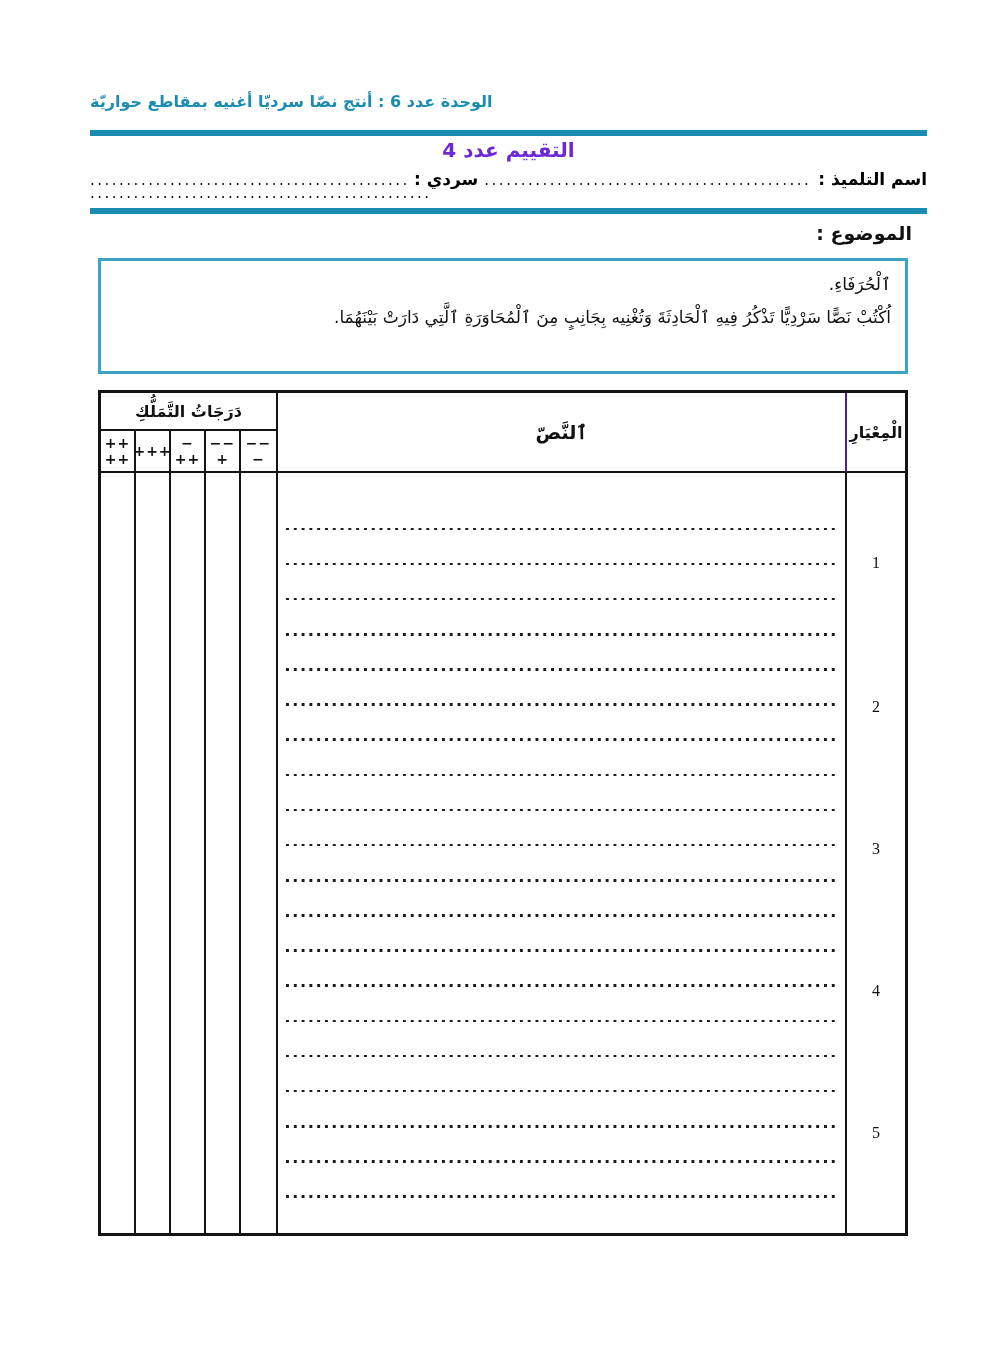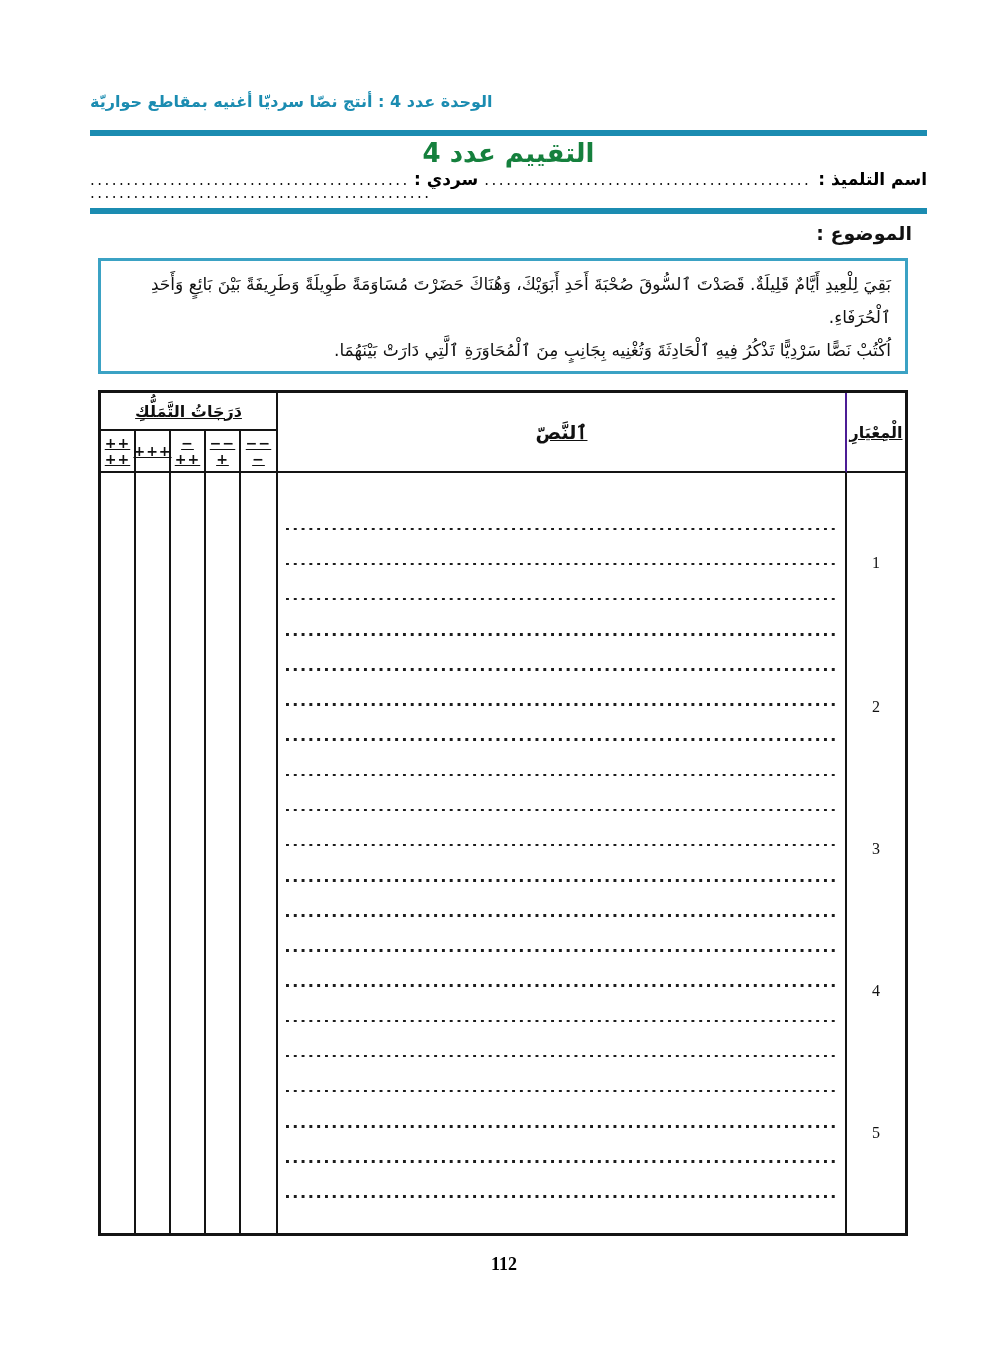--- a/index.html
+++ b/index.html
@@ -20,21 +20,21 @@
     font-size:16px; font-weight:bold; color:#1b8cb1;
   }
   .rule {
     position:absolute; left:90px; width:837px; height:6px;
     background:#1b8cb1;
   }
   .rule-1 { top:130px; }
   .rule-2 { top:208px; }
   .eval-title {
     position:absolute; top:138px; left:90px; width:837px;
-    text-align:center; font-size:26px; font-weight:bold; color:#15803d;
+    text-align:center; font-size:20px; font-weight:bold; color:#6d28d9;
   }
   .name-line {
     position:absolute; top:165px; left:90px; width:837px; height:24px;
     direction:rtl; white-space:nowrap; overflow:hidden;
     font-size:17px; color:#000;
     display:flex; align-items:flex-end;
   }
   .name-line .lbl { font-weight:bold; flex:0 0 auto; }
   .dots {
     overflow:hidden; letter-spacing:2.5px; font-size:15px; color:#111;
@@ -61,21 +61,21 @@
   }
   
   .grade-table {
     position:absolute; top:390px; left:98px; width:810px; height:846px;
     display:grid;
     grid-template-columns:35px 35px 35px 35px 37px 1fr 58px;
     grid-template-rows:38px 42px 1fr;
     border:3px solid #141414;
     direction:ltr;
   }
-  .gcell { border-color:#141414; border-style:solid; border-width:0;text-decoration:underline; }
+  .gcell { border-color:#141414; border-style:solid; border-width:0; }
   .mastery-head {
     grid-area:1 / 1 / 2 / 6;
     border-left:0; border-bottom:2px solid #141414; border-right:2px solid #141414;
     display:flex; align-items:center; justify-content:center;
     font-size:16px; font-weight:bold; direction:rtl;
   }
   .deg { grid-row:2; border-right:2px solid #141414; border-bottom:2px solid #141414;
     display:flex; align-items:center; justify-content:center;
     font-size:14px; font-weight:bold; letter-spacing:1px;
     white-space:pre-line; text-align:center; line-height:16px;
@@ -124,40 +124,39 @@
     text-align:center;
     font-family:"Liberation Serif", serif;
     font-size:18px; font-weight:bold; color:#000;
   }
 </style>
 </head>
 <body>
 
 <div class="page">
 
-  <div class="unit-header">الوحدة عدد 4 : أنتج نصّا سرديّا أغنيه بمقاطع حواريّة</div>
+  <div class="unit-header">الوحدة عدد 6 : أنتج نصّا سرديّا أغنيه بمقاطع حواريّة</div>
 
   <div class="rule rule-1"></div>
 
   <div class="eval-title">التقييم عدد 4</div>
 
   <div class="name-line">
     <span class="lbl">اسم التلميذ :</span>
     <span class="dots dots-1">........................................................................</span>
     <span class="lbl">سردي :</span>
     <span class="dots dots-2">................................................................</span>
   </div>
   <div class="dots-wrap">........................................................................</div>
 
   <div class="rule rule-2"></div>
 
   <div class="subject-label">الموضوع :</div>
 
   <div class="subject-box">
-    <div>بَقِيَ لِلْعِيدِ أَيَّامٌ قَلِيلَةٌ. قَصَدْتَ ٱلسُّوقَ صُحْبَةَ أَحَدِ أَبَوَيْكَ، وَهُنَاكَ حَضَرْتَ مُسَاوَمَةً طَوِيلَةً وَطَرِيفَةً بَيْنَ بَائِعٍ وَأَحَدِ</div>
     <div>ٱلْحُرَفَاءِ.</div>
     <div>اُكْتُبْ نَصًّا سَرْدِيًّا تَذْكُرُ فِيهِ ٱلْحَادِثَةَ وَتُغْنِيه بِجَانِبٍ مِنَ ٱلْمُحَاوَرَةِ ٱلَّتِي دَارَتْ بَيْنَهُمَا.</div>
   </div>
 
   <div class="grade-table">
     <div class="gcell mastery-head">دَرَجَاتُ التَّمَلُّكِ</div>
 
     <div class="gcell deg d1">++
 ++</div>
     <div class="gcell deg d2">+++</div>
@@ -198,15 +197,14 @@
     <div class="gcell crit-head">الْمِعْيَارِ</div>
     <div class="gcell crit-body">
       <span class="crit-num c1">1</span>
       <span class="crit-num c2">2</span>
       <span class="crit-num c3">3</span>
       <span class="crit-num c4">4</span>
       <span class="crit-num c5">5</span>
     </div>
   </div>
 
-  <div class="page-number">112</div>
 
 </div>
 
 </body></html>

